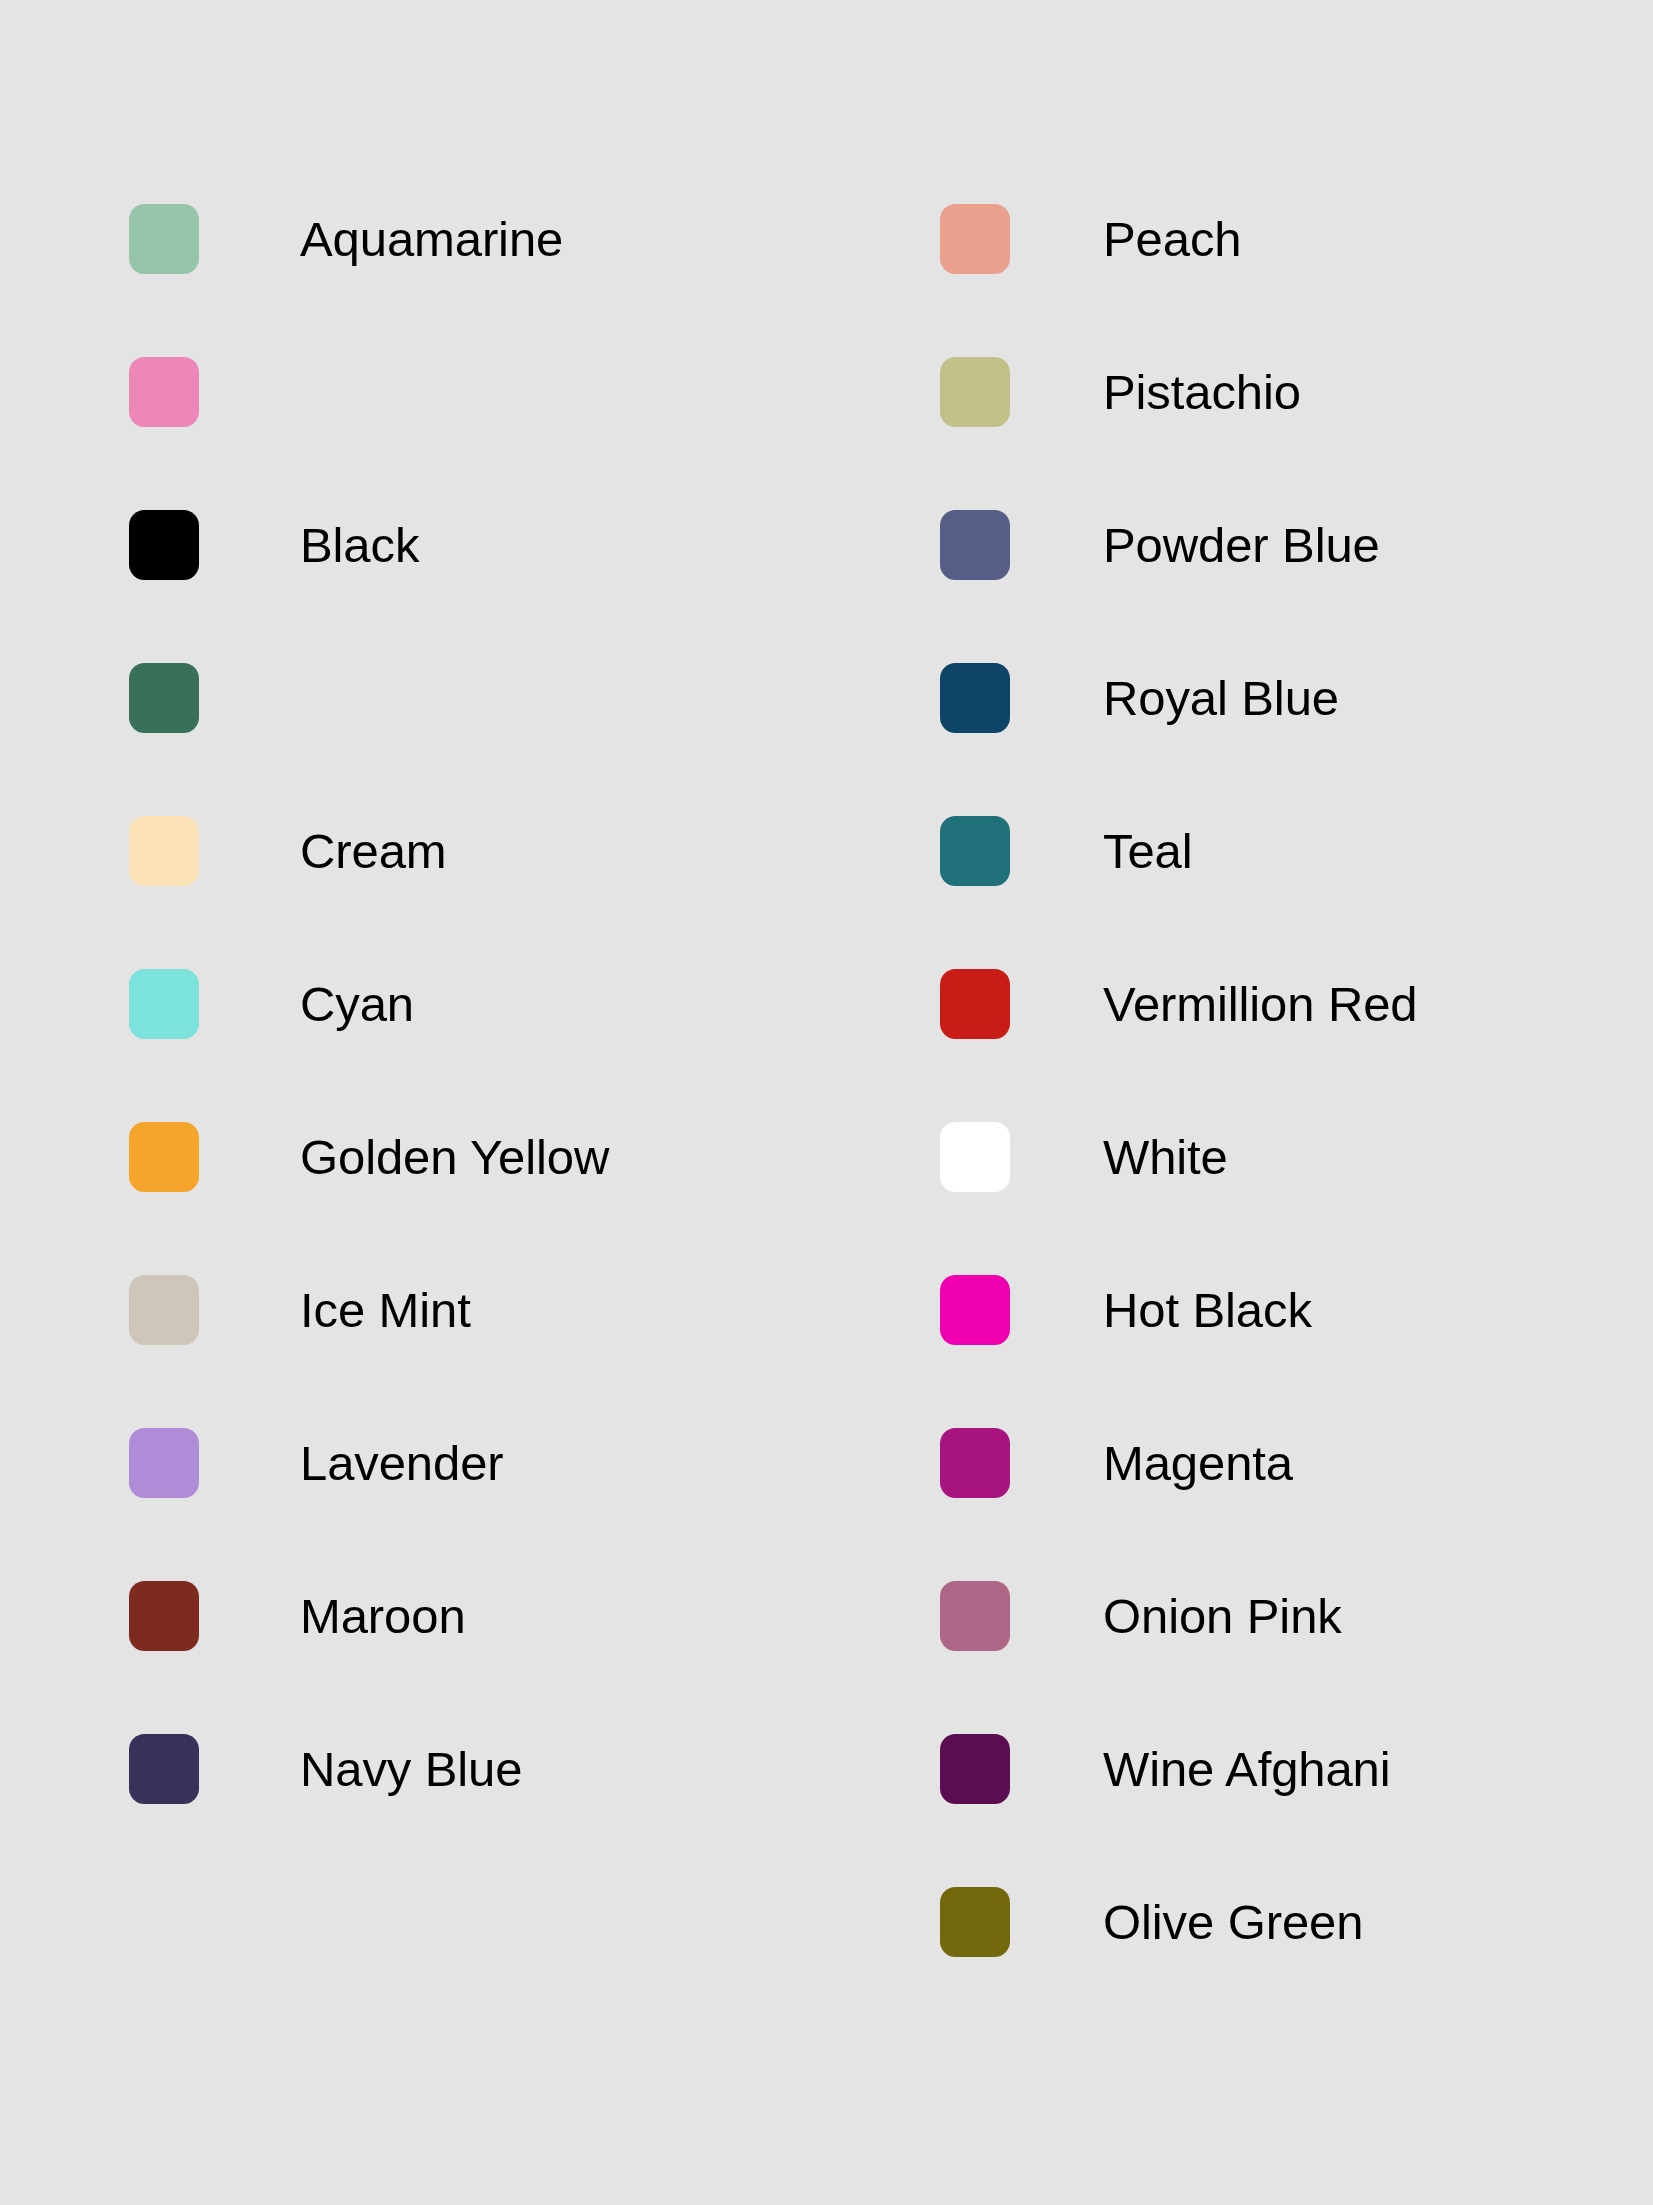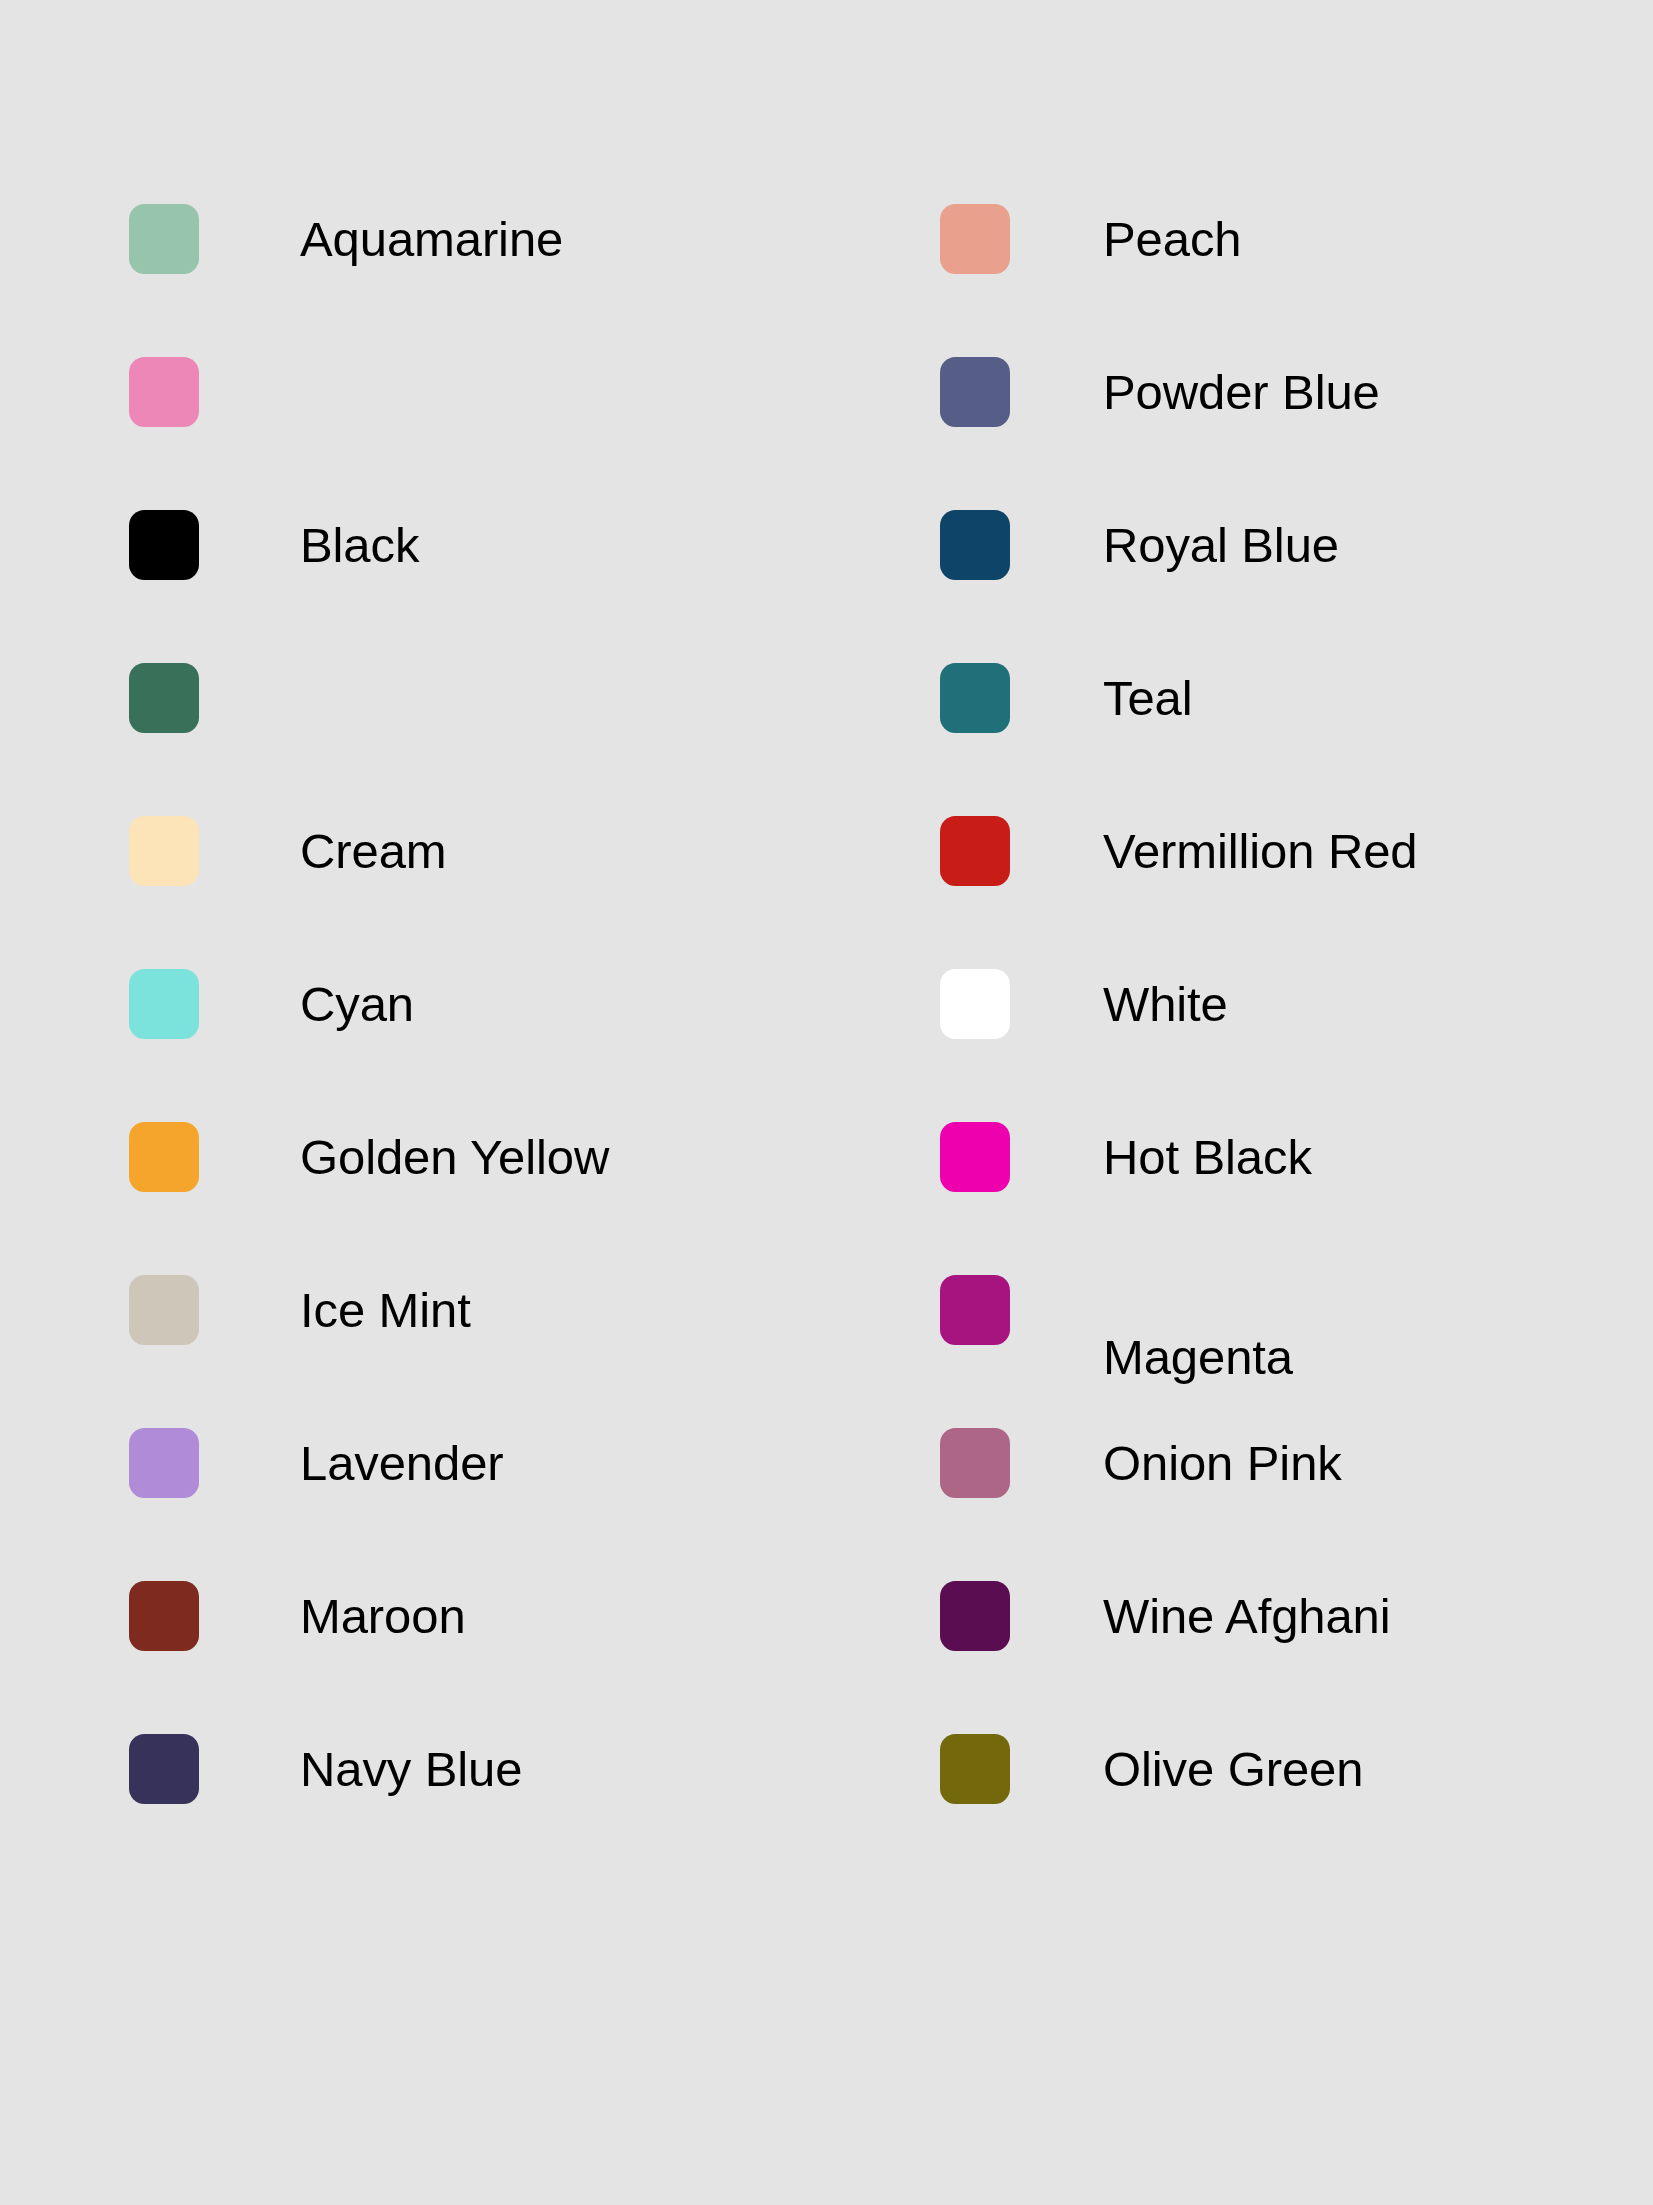--- a/index.html
+++ b/index.html
@@ -125,20 +125,24 @@
         <div class="swatch-label" style="color: rgb(0, 0, 0);">Navy Blue</div>
       </div>
     </div>
 
     <div class="palette-column right">
       <div class="swatch-row">
         <div class="swatch-chip" style="background-color: rgb(233, 160, 140);"></div>
         <div class="swatch-label" style="color: rgb(0, 0, 0);">Peach</div>
       </div>
       <div class="swatch-row">
+        <div class="swatch-chip" style="background-color: rgb(194, 192, 137);"></div>
+        <div class="swatch-label" style="color: rgb(0, 0, 0);">Pistachio</div>
+      </div>
+      <div class="swatch-row">
         <div class="swatch-chip" style="background-color: rgb(86, 94, 135);"></div>
         <div class="swatch-label" style="color: rgb(0, 0, 0);">Powder Blue</div>
       </div>
       <div class="swatch-row">
         <div class="swatch-chip" style="background-color: rgb(13, 68, 104);"></div>
         <div class="swatch-label" style="color: rgb(0, 0, 0);">Royal Blue</div>
       </div>
       <div class="swatch-row">
         <div class="swatch-chip" style="background-color: rgb(31, 112, 120);"></div>
         <div class="swatch-label" style="color: rgb(0, 0, 0);">Teal</div>
@@ -150,21 +154,21 @@
       <div class="swatch-row">
         <div class="swatch-chip" style="background-color: rgb(255, 255, 255);"></div>
         <div class="swatch-label" style="color: rgb(0, 0, 0);">White</div>
       </div>
       <div class="swatch-row">
         <div class="swatch-chip" style="background-color: rgb(238, 0, 174);"></div>
         <div class="swatch-label" style="color: rgb(0, 0, 0);">Hot Black</div>
       </div>
       <div class="swatch-row">
         <div class="swatch-chip" style="background-color: rgb(167, 20, 128);"></div>
-        <div class="swatch-label" style="color: rgb(0, 0, 0); margin-top: 47px;">Magenta</div>
+        <div class="swatch-label" style="color: rgb(0, 0, 0);">Magenta</div>
       </div>
       <div class="swatch-row">
         <div class="swatch-chip" style="background-color: rgb(173, 102, 134);"></div>
         <div class="swatch-label" style="color: rgb(0, 0, 0);">Onion Pink</div>
       </div>
       <div class="swatch-row">
         <div class="swatch-chip" style="background-color: rgb(91, 13, 82);"></div>
         <div class="swatch-label" style="color: rgb(0, 0, 0);">Wine Afghani</div>
       </div>
       <div class="swatch-row">

